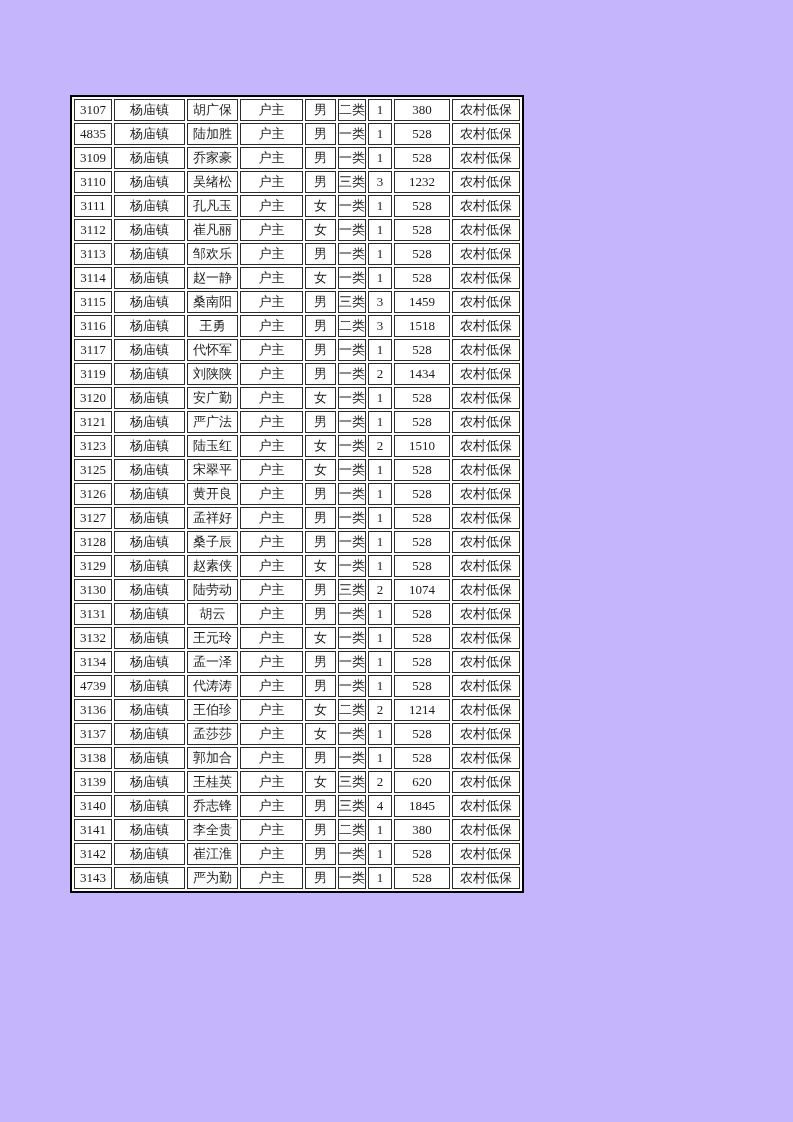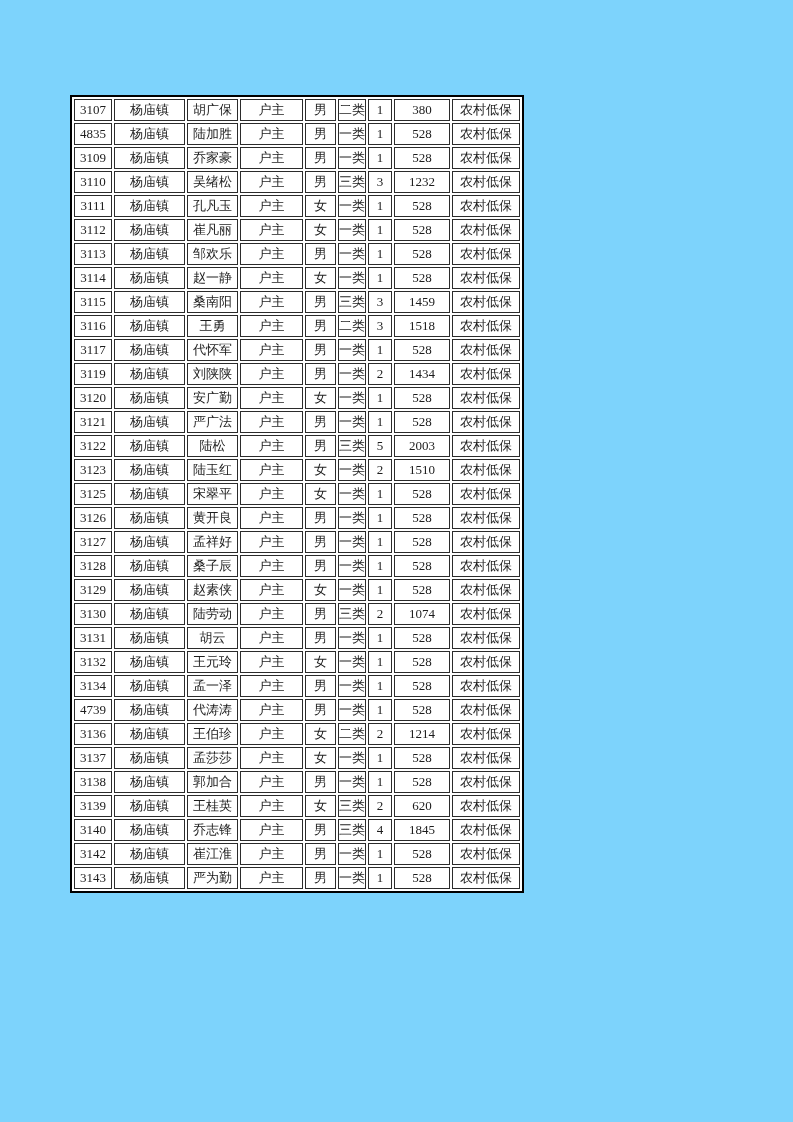--- a/index.html
+++ b/index.html
@@ -4,21 +4,21 @@
 <style>
   html, body {
     margin: 0;
     padding: 0;
     background: #ffffff;
   }
   .page {
     position: relative;
     width: 793px;
     height: 1122px;
-    background: #7dd3fc;
+    background: #c4b5fd;
     overflow: hidden;
     font-family: "Liberation Serif", "DejaVu Serif", serif;
   }
   table.records {
     position: absolute;
     left: 70px;
     top: 95px;
     border-collapse: separate;
     border-spacing: 2px;
     border: 2px solid #000000;
@@ -213,31 +213,20 @@
           <td>杨庙镇</td>
           <td>严广法</td>
           <td>户主</td>
           <td>男</td>
           <td>一类</td>
           <td>1</td>
           <td>528</td>
           <td>农村低保</td>
         </tr>
         <tr>
-          <td>3122</td>
-          <td>杨庙镇</td>
-          <td>陆松</td>
-          <td>户主</td>
-          <td>男</td>
-          <td>三类</td>
-          <td>5</td>
-          <td>2003</td>
-          <td>农村低保</td>
-        </tr>
-        <tr>
           <td>3123</td>
           <td>杨庙镇</td>
           <td>陆玉红</td>
           <td>户主</td>
           <td>女</td>
           <td>一类</td>
           <td>2</td>
           <td>1510</td>
           <td>农村低保</td>
         </tr>
@@ -397,20 +386,31 @@
         </tr>
         <tr>
           <td>3140</td>
           <td>杨庙镇</td>
           <td>乔志锋</td>
           <td>户主</td>
           <td>男</td>
           <td>三类</td>
           <td>4</td>
           <td>1845</td>
+          <td>农村低保</td>
+        </tr>
+        <tr>
+          <td>3141</td>
+          <td>杨庙镇</td>
+          <td>李全贵</td>
+          <td>户主</td>
+          <td>男</td>
+          <td>二类</td>
+          <td>1</td>
+          <td>380</td>
           <td>农村低保</td>
         </tr>
         <tr>
           <td>3142</td>
           <td>杨庙镇</td>
           <td>崔江淮</td>
           <td>户主</td>
           <td>男</td>
           <td>一类</td>
           <td>1</td>

